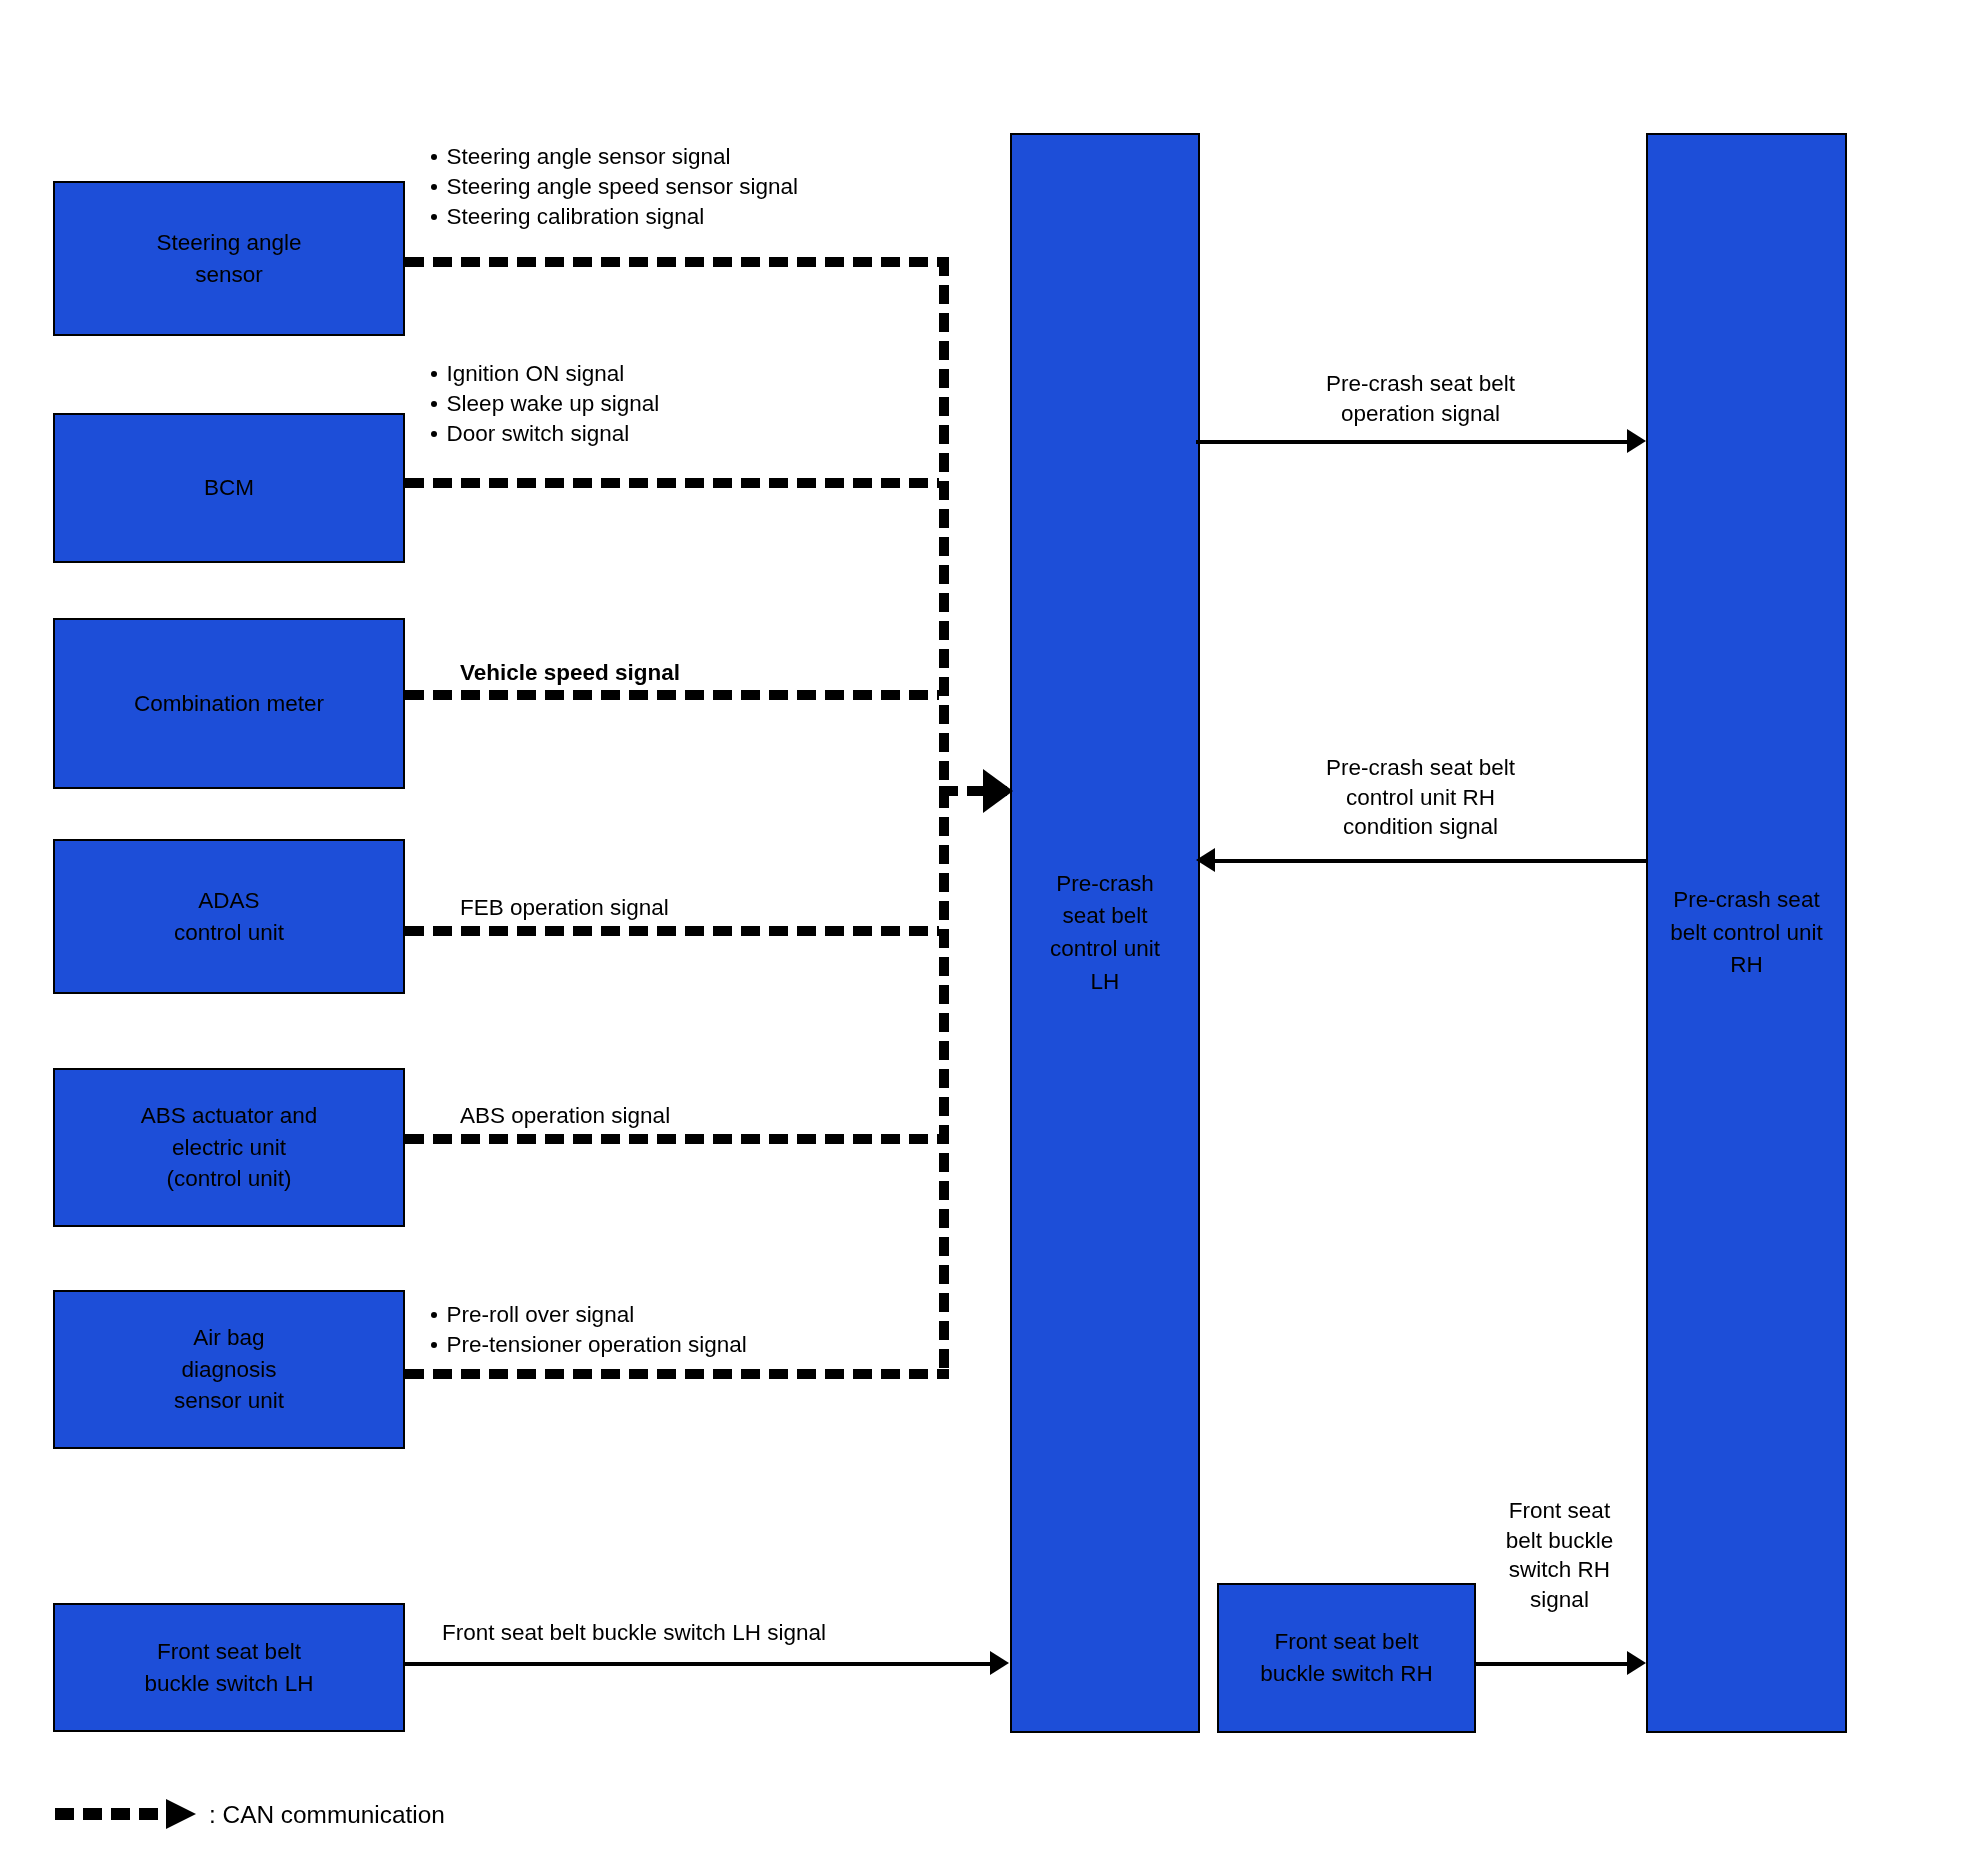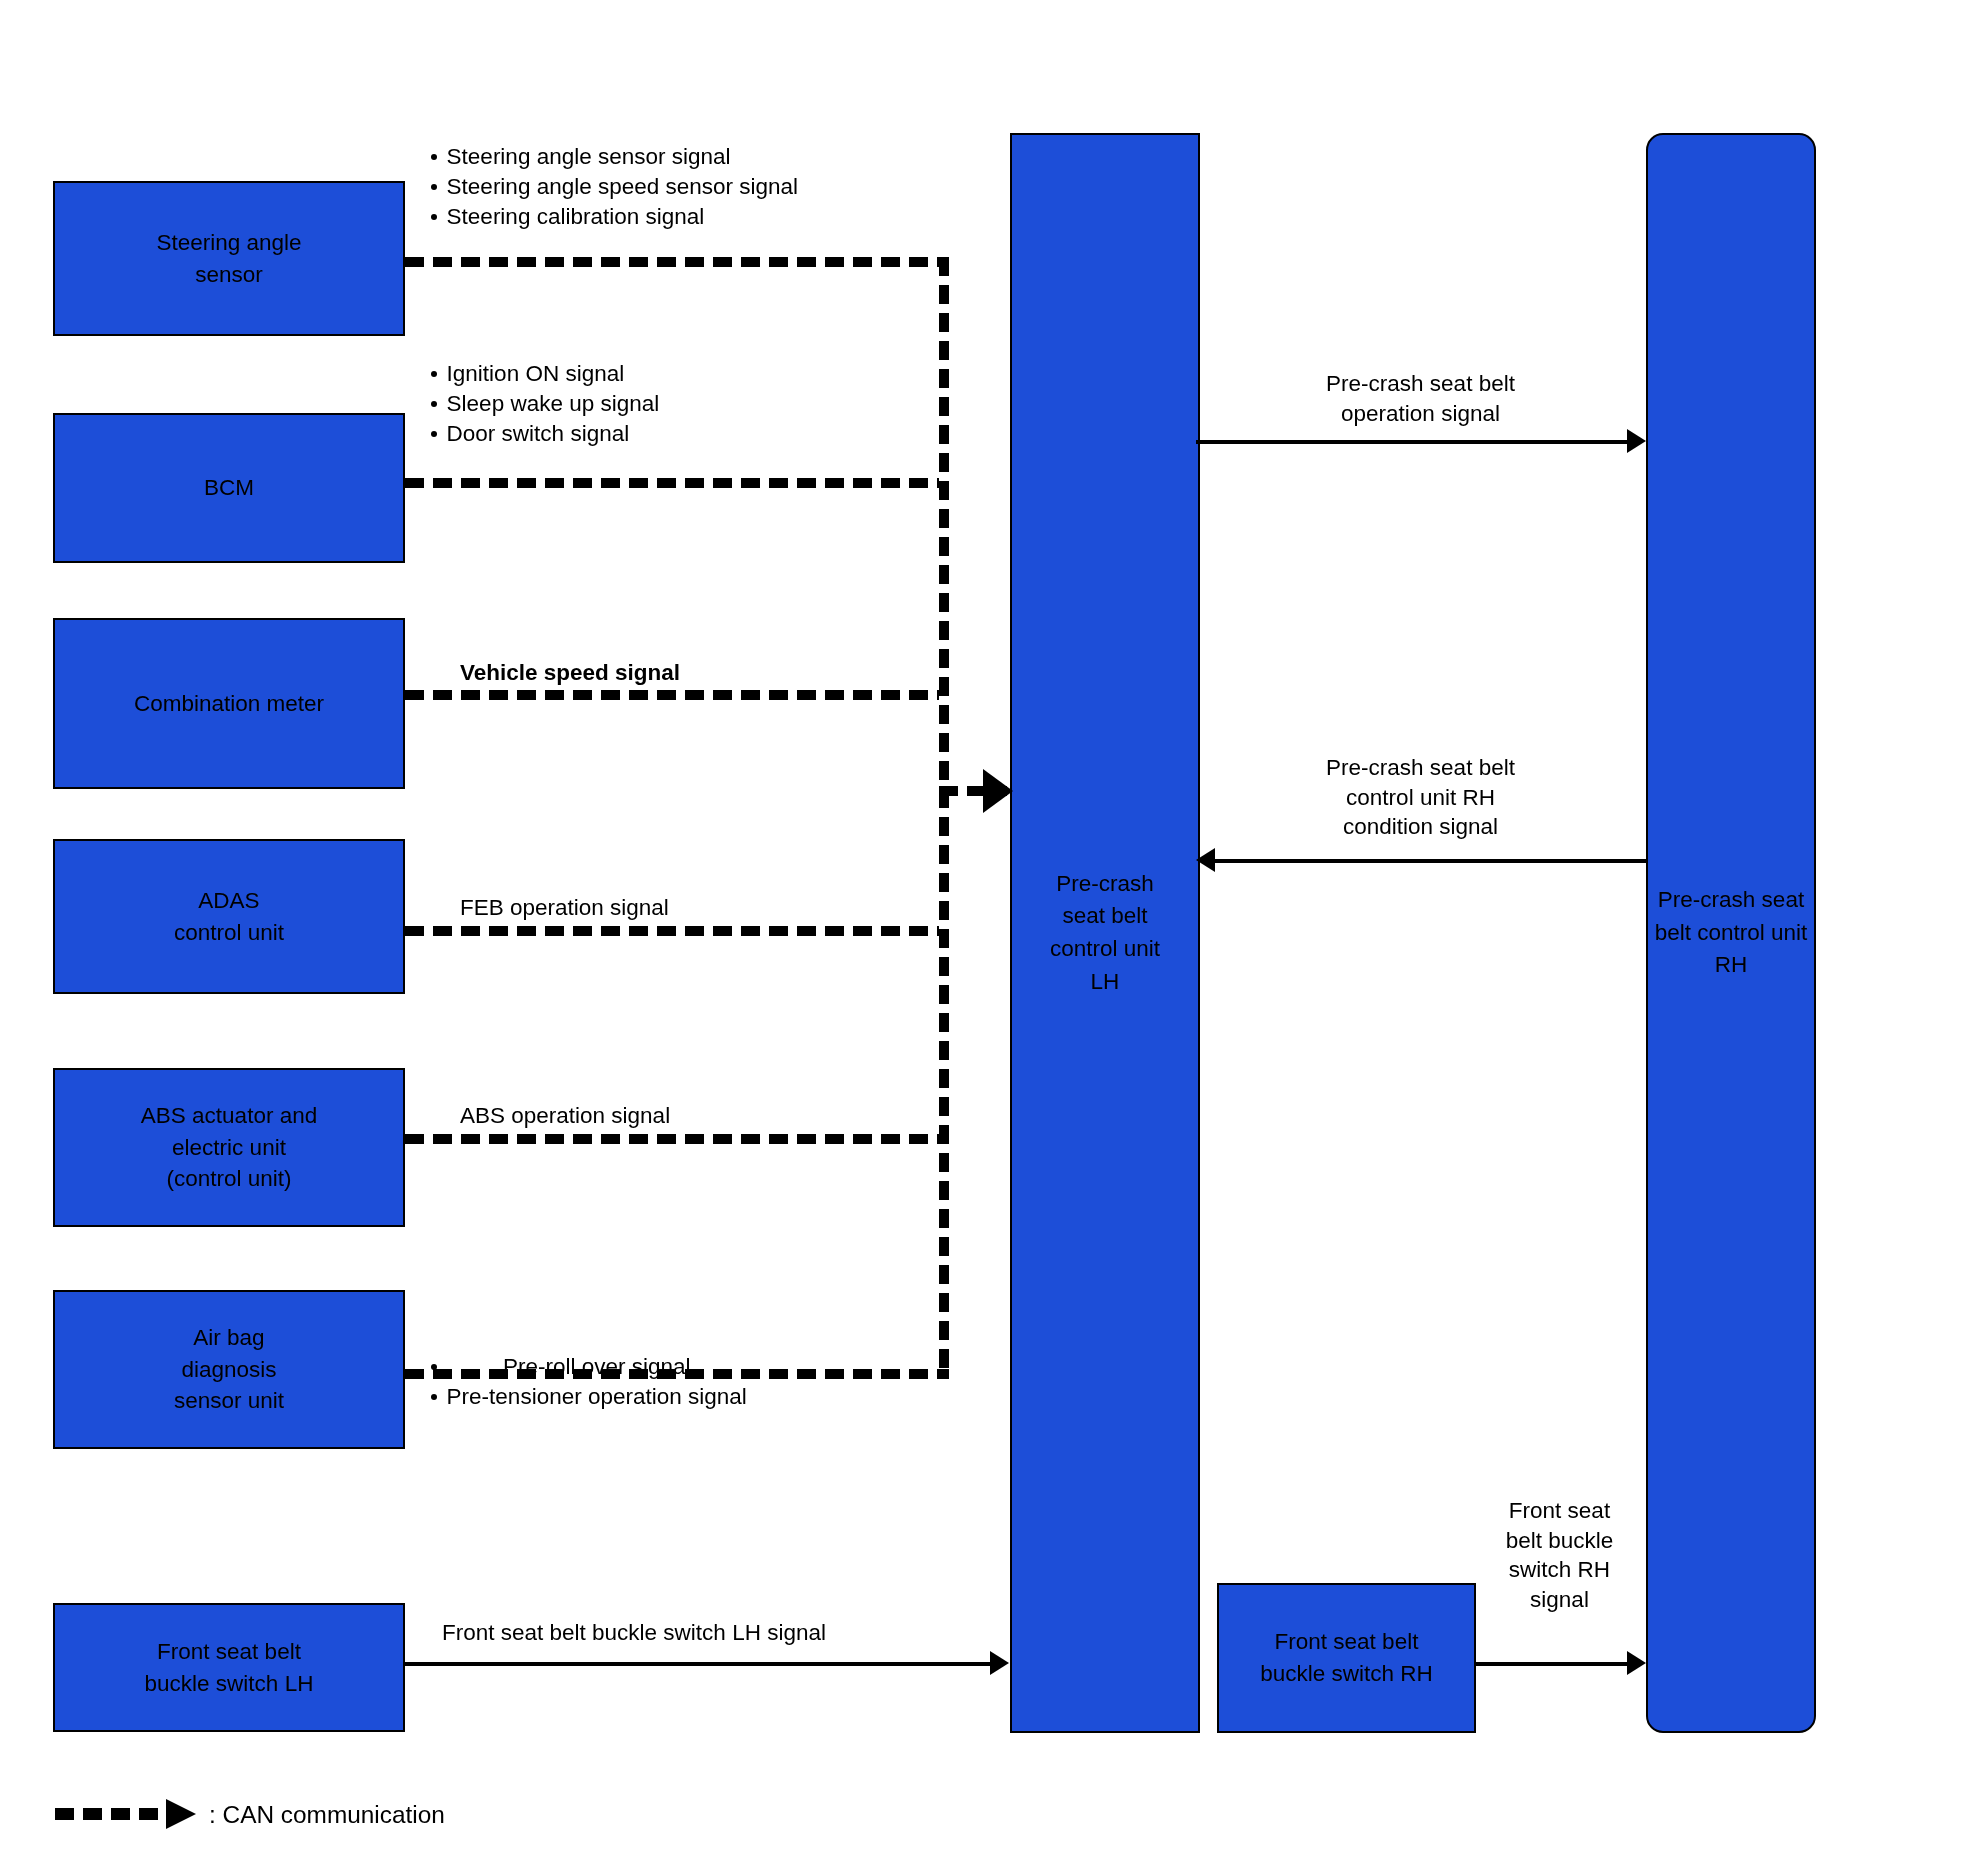--- a/index.html
+++ b/index.html
@@ -162,21 +162,21 @@
 buckle switch LH</span>
   </div>
 
   <div class="box tall" style="left:1010px;top:133px;width:190px;height:1600px;">
     <span class="lbl">Pre-crash
 seat belt
 control unit
 LH</span>
   </div>
 
-  <div class="box tall" style="left:1646px;top:133px;width:170px;height:1600px;border-radius:17px;">
+  <div class="box tall" style="left:1646px;top:133px;width:201px;height:1600px;">
     <span class="lbl">Pre-crash seat
 belt control unit
 RH</span>
   </div>
 
   <div class="box" style="left:1217px;top:1583px;width:259px;height:150px;">
     <span class="lbl">Front seat belt
 buckle switch RH</span>
   </div>
 
@@ -208,21 +208,21 @@
     <div class="bi">Sleep wake up signal</div>
     <div class="bi">Door switch signal</div>
   </div>
 
   <div class="txt" style="left:460px;top:658px;font-weight:bold;">Vehicle speed signal</div>
 
   <div class="txt" style="left:460px;top:893px;">FEB operation signal</div>
 
   <div class="txt" style="left:460px;top:1101px;">ABS operation signal</div>
 
-  <div class="blist" style="left:429px;top:1352px;text-align:center;">
+  <div class="blist" style="left:429px;top:1300px;">
     <div class="bi">Pre-roll over signal</div>
     <div class="bi">Pre-tensioner operation signal</div>
   </div>
 
   <div class="txt" style="left:442px;top:1618px;">Front seat belt buckle switch LH signal</div>
   <div class="ln-h" style="left:405px;top:1662px;width:587px;"></div>
   <div class="ar-r" style="left:990px;top:1651px;"></div>
 
   <div class="txt ctr" style="left:1486px;top:1496px;width:147px;">Front seat
 belt buckle

